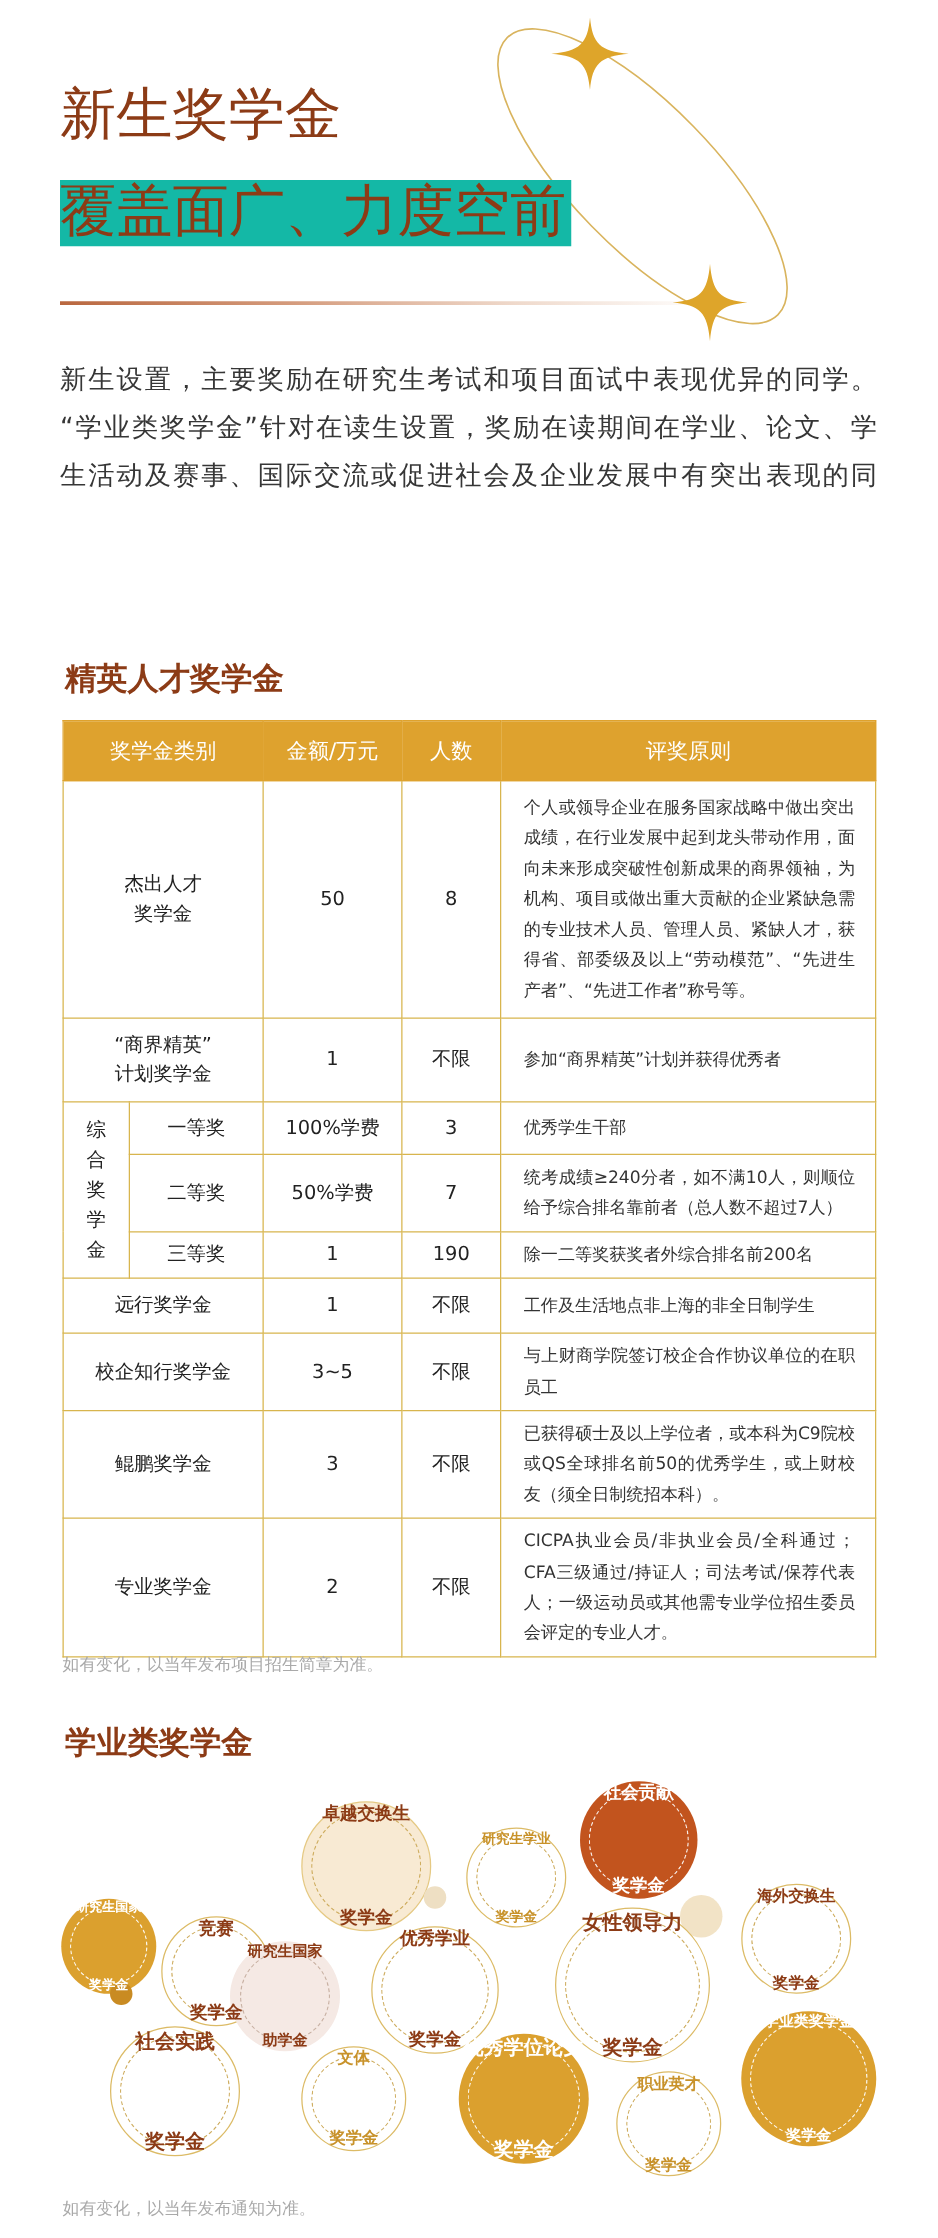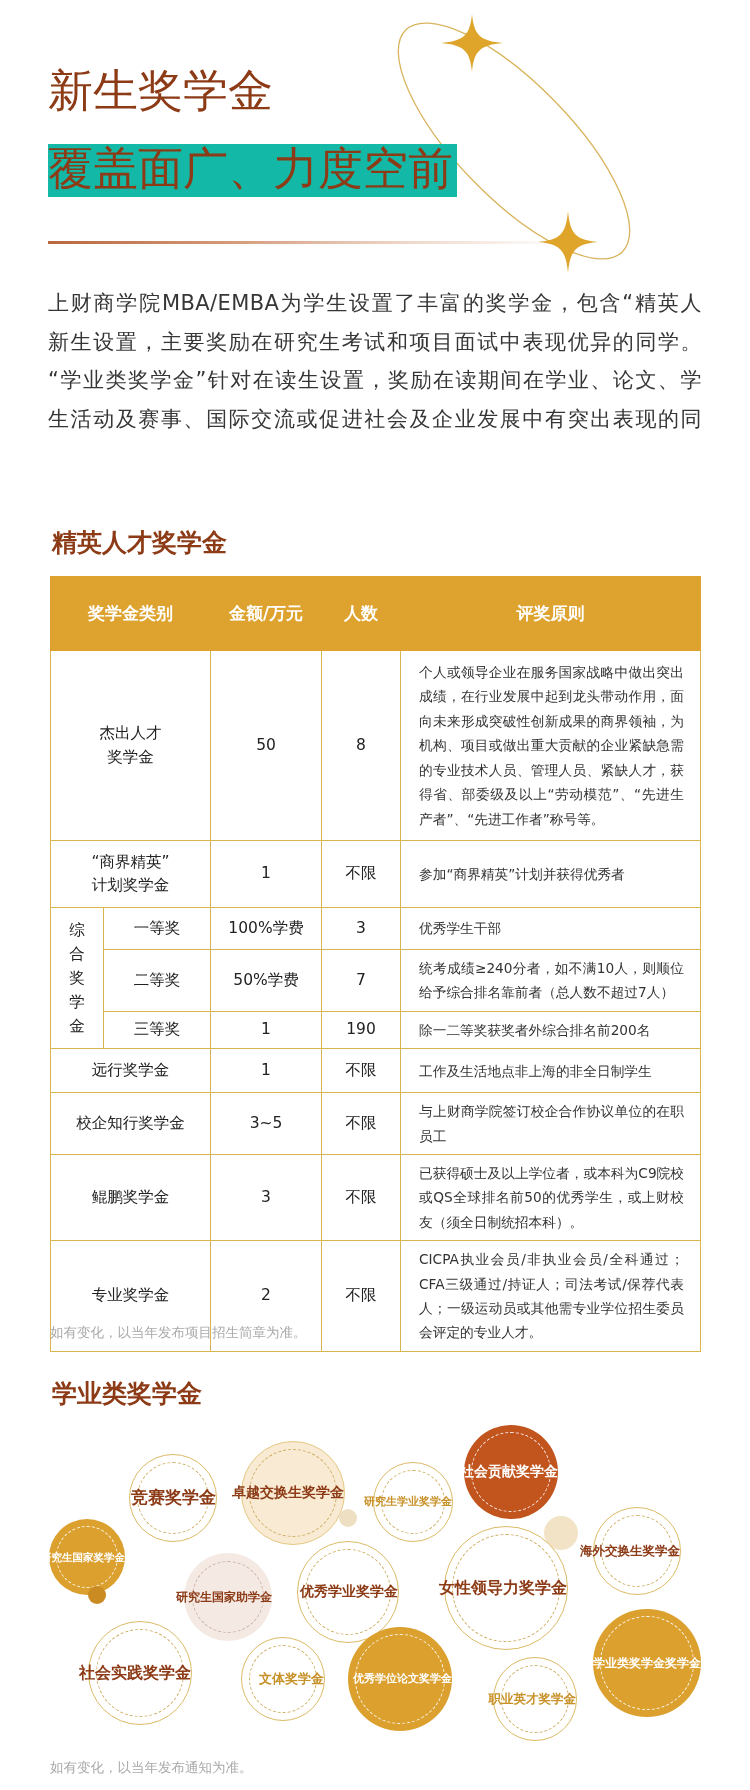--- a/index.html
+++ b/index.html
@@ -42,42 +42,42 @@
       color: #a9a9a9; white-space: nowrap;
     }
 
     
     .elite-table {
       position: absolute; left: 50px; top: 576px; width: 650px;
       table-layout: fixed; border-collapse: collapse;
       font-size: 15.5px; color: #222222;
     }
     .elite-table th {
-      background: var(--table_header, #dea22e); color: #ffffff; font-weight: 700;
-      font-size: 17px; height: 47px; padding: 13px; text-align: center; vertical-align: middle;
+      background: var(--table_header, #dea22e); color: #ffffff; font-weight: 400;
+      font-size: 17px; height: 47px; padding: 0; text-align: center; vertical-align: middle;
       border: 1px solid var(--table_header, #dea22e);
     }
     .elite-table td {
       border: 1px solid var(--table_border, #d8b54e); text-align: center; vertical-align: middle;
       padding: 0 6px; line-height: 23.5px;
     }
     .elite-table td.name { white-space: pre-line; }
     .elite-table td.desc {
       text-align: justify; font-size: 13.7px; line-height: 24.4px; color: #333333;
       padding: 6px 16px 6px 18px;
     }
     .elite-table td.group { padding: 0; }
     .elite-table td.group span {
       display: inline-block; width: 1em; word-break: break-all; line-height: 24px;
     }
 
     
     .bubble {
       position: absolute; border-radius: 50%; box-sizing: border-box;
-      display: flex; flex-direction: row; align-items: center; justify-content: flex-end;
+      display: flex; flex-direction: column; align-items: center; justify-content: space-between;
       font-weight: 700; line-height: 1.38; text-align: center; white-space: nowrap;
     }
     .bubble::before {
       content: ""; position: absolute; inset: 7px; border-radius: 50%;
       border: 1px dashed #cfae62; pointer-events: none;
     }
     .bubble span { position: relative; z-index: 1; display: block; }
     .b-outline { background: #ffffff; border: 1.5px solid var(--ring, #dcbb66); color: var(--brand, #8c3b16); }
     .b-outline.gold-text { color: var(--gold_text, #c8922a); }
     .b-beige { background: var(--beige, #f8ead3); border: 1.5px solid #e5c983; color: var(--brand, #8c3b16); }
@@ -103,21 +103,20 @@
 <svg class="deco-stars" viewBox="0 0 750 290">
   <g transform="translate(472 43)">
     <path d="M0,-29 C2,-8 8,-2 31,0 C8,2 2,8 0,29 C-2,8 -8,2 -31,0 C-8,-2 -2,-8 0,-29 Z" fill="#dea52a"></path>
   </g>
   <g transform="translate(568 242)">
     <path d="M0,-31 C2,-8 8,-2 30,0 C8,2 2,8 0,31 C-2,8 -8,2 -30,0 C-8,-2 -2,-8 0,-31 Z" fill="#dea52a"></path>
   </g>
 </svg>
 
 <div class="intro">
-  <span class="ln">上财商学院MBA/EMBA为学生设置了丰富的奖学金，包含“精英人</span>
   <span class="ln">新生设置，主要奖励在研究生考试和项目面试中表现优异的同学。</span>
   <span class="ln">“学业类奖学金”针对在读生设置，奖励在读期间在学业、论文、学</span>
   <span class="ln">生活动及赛事、国际交流或促进社会及企业发展中有突出表现的同</span>
 </div>
 
 <div class="section-heading" style="top:528px">精英人才奖学金</div>
 
 <table class="elite-table">
   <colgroup>
     <col style="width:53px">
@@ -198,21 +197,21 @@
 <div class="footnote" style="top:1322px">如有变化，以当年发布项目招生简章为准。</div>
 
 <div class="section-heading" style="top:1379px">学业类奖学金</div>
 
 <div class="bubble b-gold" style="left:49px;top:1519px;width:76px;height:76px;font-size:10.5px">
   <span>研究生国家</span>
   <span>奖学金</span>
 </div>
 <div class="dot" style="left:88px;top:1586px;width:18px;height:18px;background:#c98b22"></div>
 
-<div class="bubble b-outline" style="left:129px;top:1454px;width:88px;height:88px;font-size:17px">
+<div class="bubble b-outline" style="left:129px;top:1533px;width:88px;height:88px;font-size:14px">
   <span>竞赛</span>
   <span>奖学金</span>
 </div>
 
 <div class="bubble b-beige" style="left:241px;top:1441px;width:104px;height:104px;font-size:14px">
   <span>卓越交换生</span>
   <span>奖学金</span>
 </div>
 <div class="dot" style="left:339px;top:1509px;width:18px;height:18px;background:#eedfc3"></div>
 
@@ -250,21 +249,21 @@
 <div class="bubble b-outline" style="left:88px;top:1621px;width:104px;height:104px;font-size:16px">
   <span>社会实践</span>
   <span>奖学金</span>
 </div>
 
 <div class="bubble b-outline gold-text" style="left:241px;top:1637px;width:84px;height:84px;font-size:13px">
   <span>文体</span>
   <span>奖学金</span>
 </div>
 
-<div class="bubble b-gold" style="left:348px;top:1627px;width:104px;height:104px;font-size:11px">
+<div class="bubble b-gold" style="left:367px;top:1627px;width:104px;height:104px;font-size:16px">
   <span>优秀学位论文</span>
   <span>奖学金</span>
 </div>
 
 <div class="bubble b-outline gold-text" style="left:493px;top:1657px;width:84px;height:84px;font-size:12.5px">
   <span>职业英才</span>
   <span>奖学金</span>
 </div>
 
 <div class="bubble b-gold" style="left:593px;top:1609px;width:108px;height:108px;font-size:12px">

